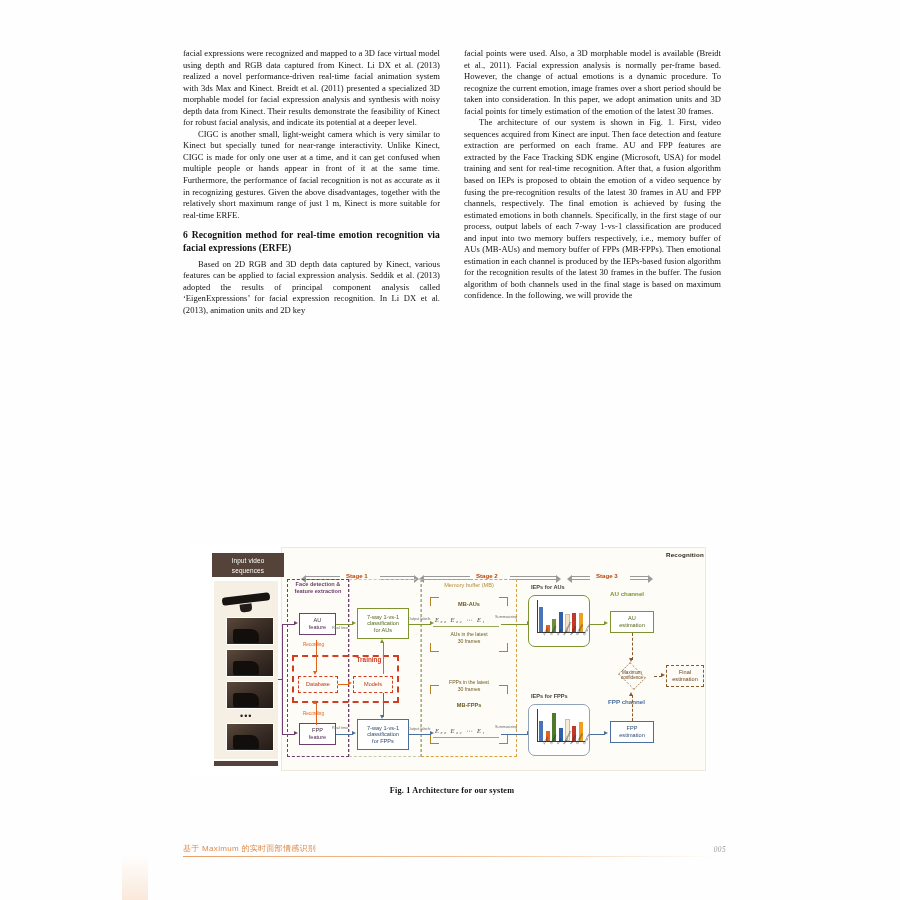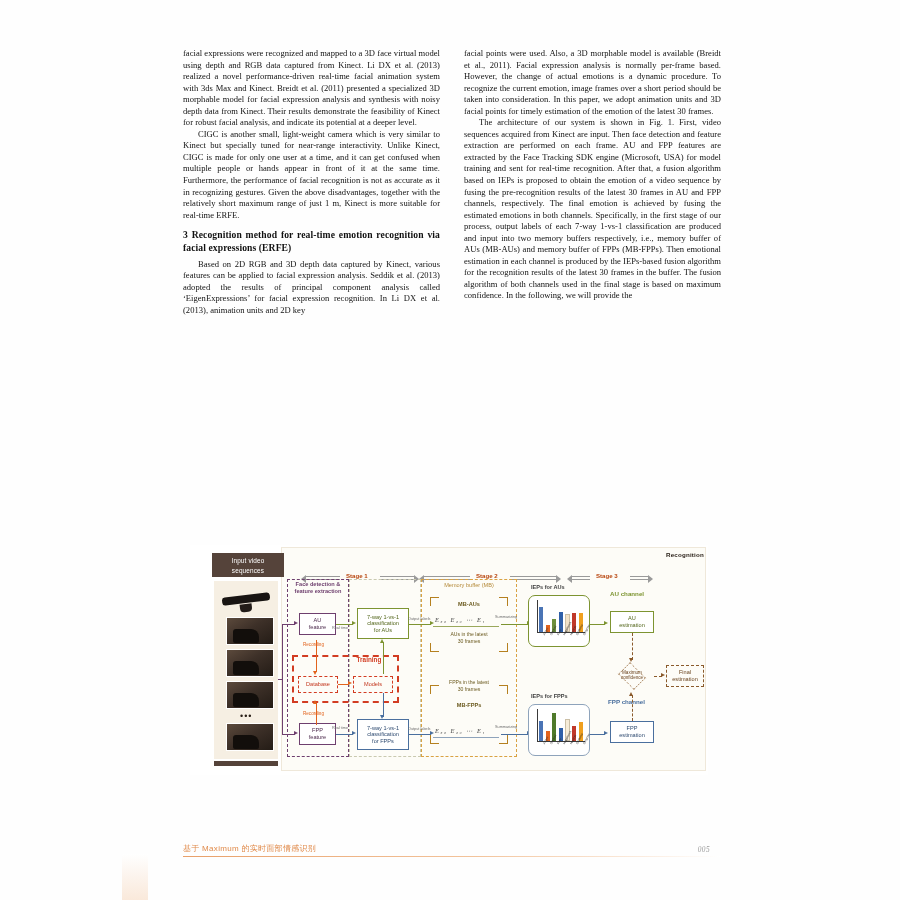--- a/index.html
+++ b/index.html
@@ -320,21 +320,21 @@
     position:absolute; left:183px; top:856px; width:538px; height:1.2px;
     background:linear-gradient(to right,#e8a06a 0%,#f3c49c 55%,#ffffff 100%);
   }
   .footer-txt {
     position:absolute; left:183px; top:843px;
     font-family:"Liberation Sans", sans-serif;
     font-size:8px; color:#e08a4a;
     letter-spacing:0.3px;
   }
   .page-num {
-    position:absolute; right:190px; top:845px;
+    position:absolute; right:174px; top:845px;
     font-family:"Liberation Serif", serif;
     font-style:italic;
     font-size:7.4px; color:#9a9a9a;
     letter-spacing:0.4px;
   }
   .corner {
     position:absolute; left:122px; bottom:0;
     width:26px; height:46px;
     background:linear-gradient(to top,#f6d7bd,#ffffff);
     opacity:.55;
@@ -343,21 +343,21 @@
 </head>
 <body>
 
 <div id="page">
 
   <div class="columns">
 
     <div class="col">
       <p class="para">facial expressions were recognized and mapped to a 3D face virtual model using depth and RGB data captured from Kinect. Li DX et al. (2013) realized a novel performance-driven real-time facial animation system with 3ds Max and Kinect. Breidt et al. (2011) presented a specialized 3D morphable model for facial expression analysis and synthesis with noisy depth data from Kinect. Their results demonstrate the feasibility of Kinect for robust facial analysis, and indicate its potential at a deeper level.</p>
       <p class="para indent">CIGC is another small, light-weight camera which is very similar to Kinect but specially tuned for near-range interactivity. Unlike Kinect, CIGC is made for only one user at a time, and it can get confused when multiple people or hands appear in front of it at the same time. Furthermore, the performance of facial recognition is not as accurate as it in recognizing gestures. Given the above disadvantages, together with the relatively short maximum range of just 1 m, Kinect is more suitable for real-time ERFE.</p>
-      <h2 class="section">3 Recognition method for real-time emotion recognition via facial expressions (ERFE)</h2>
+      <h2 class="section">6 Recognition method for real-time emotion recognition via facial expressions (ERFE)</h2>
       <p class="para indent">Based on 2D RGB and 3D depth data captured by Kinect, various features can be applied to facial expression analysis. Seddik et al. (2013) adopted the results of principal component analysis called ‘EigenExpressions’ for facial expression recognition. In Li DX et al. (2013), animation units and 2D key</p>
     </div>
 
     <div class="col">
       <p class="para">facial points were used. Also, a 3D morphable model is available (Breidt et al., 2011). Facial expression analysis is normally per-frame based. However, the change of actual emotions is a dynamic procedure. To recognize the current emotion, image frames over a short period should be taken into consideration. In this paper, we adopt animation units and 3D facial points for timely estimation of the emotion of the latest 30 frames.</p>
       <p class="para indent">The architecture of our system is shown in Fig. 1. First, video sequences acquired from Kinect are input. Then face detection and feature extraction are performed on each frame. AU and FPP features are extracted by the Face Tracking SDK engine (Microsoft, USA) for model training and sent for real-time recognition. After that, a fusion algorithm based on IEPs is proposed to obtain the emotion of a video sequence by fusing the pre-recognition results of the latest 30 frames in AU and FPP channels, respectively. The final emotion is achieved by fusing the estimated emotions in both channels. Specifically, in the first stage of our process, output labels of each 7-way 1-vs-1 classification are produced and input into two memory buffers respectively, i.e., memory buffer of AUs (MB-AUs) and memory buffer of FPPs (MB-FPPs). Then emotional estimation in each channel is produced by the IEPs-based fusion algorithm for the recognition results of the latest 30 frames in the buffer. The fusion algorithm of both channels used in the final stage is based on maximum confidence. In the following, we will provide the</p>
     </div>
 
   </div>
 
@@ -589,19 +589,20 @@
       <div class="arw r" style="left:471px; top:128.4px; border-left:4px solid #8a5a2b;"></div>
 
       <div class="bx brown-d" style="left:476px; top:120px; width:38px; height:22px; flex-direction:column;">
         <span>Final</span>
         <span>estimation</span>
       </div>
 
     </div>
   </div>
 
+  <div class="caption">Fig. 1  Architecture for our system</div>
 
   <div class="footer-txt">基于 Maximum 的实时面部情感识别</div>
   <div class="footer-rule"></div>
   <div class="page-num">005</div>
   <div class="corner"></div>
 
 </div>
 
 </body></html>

